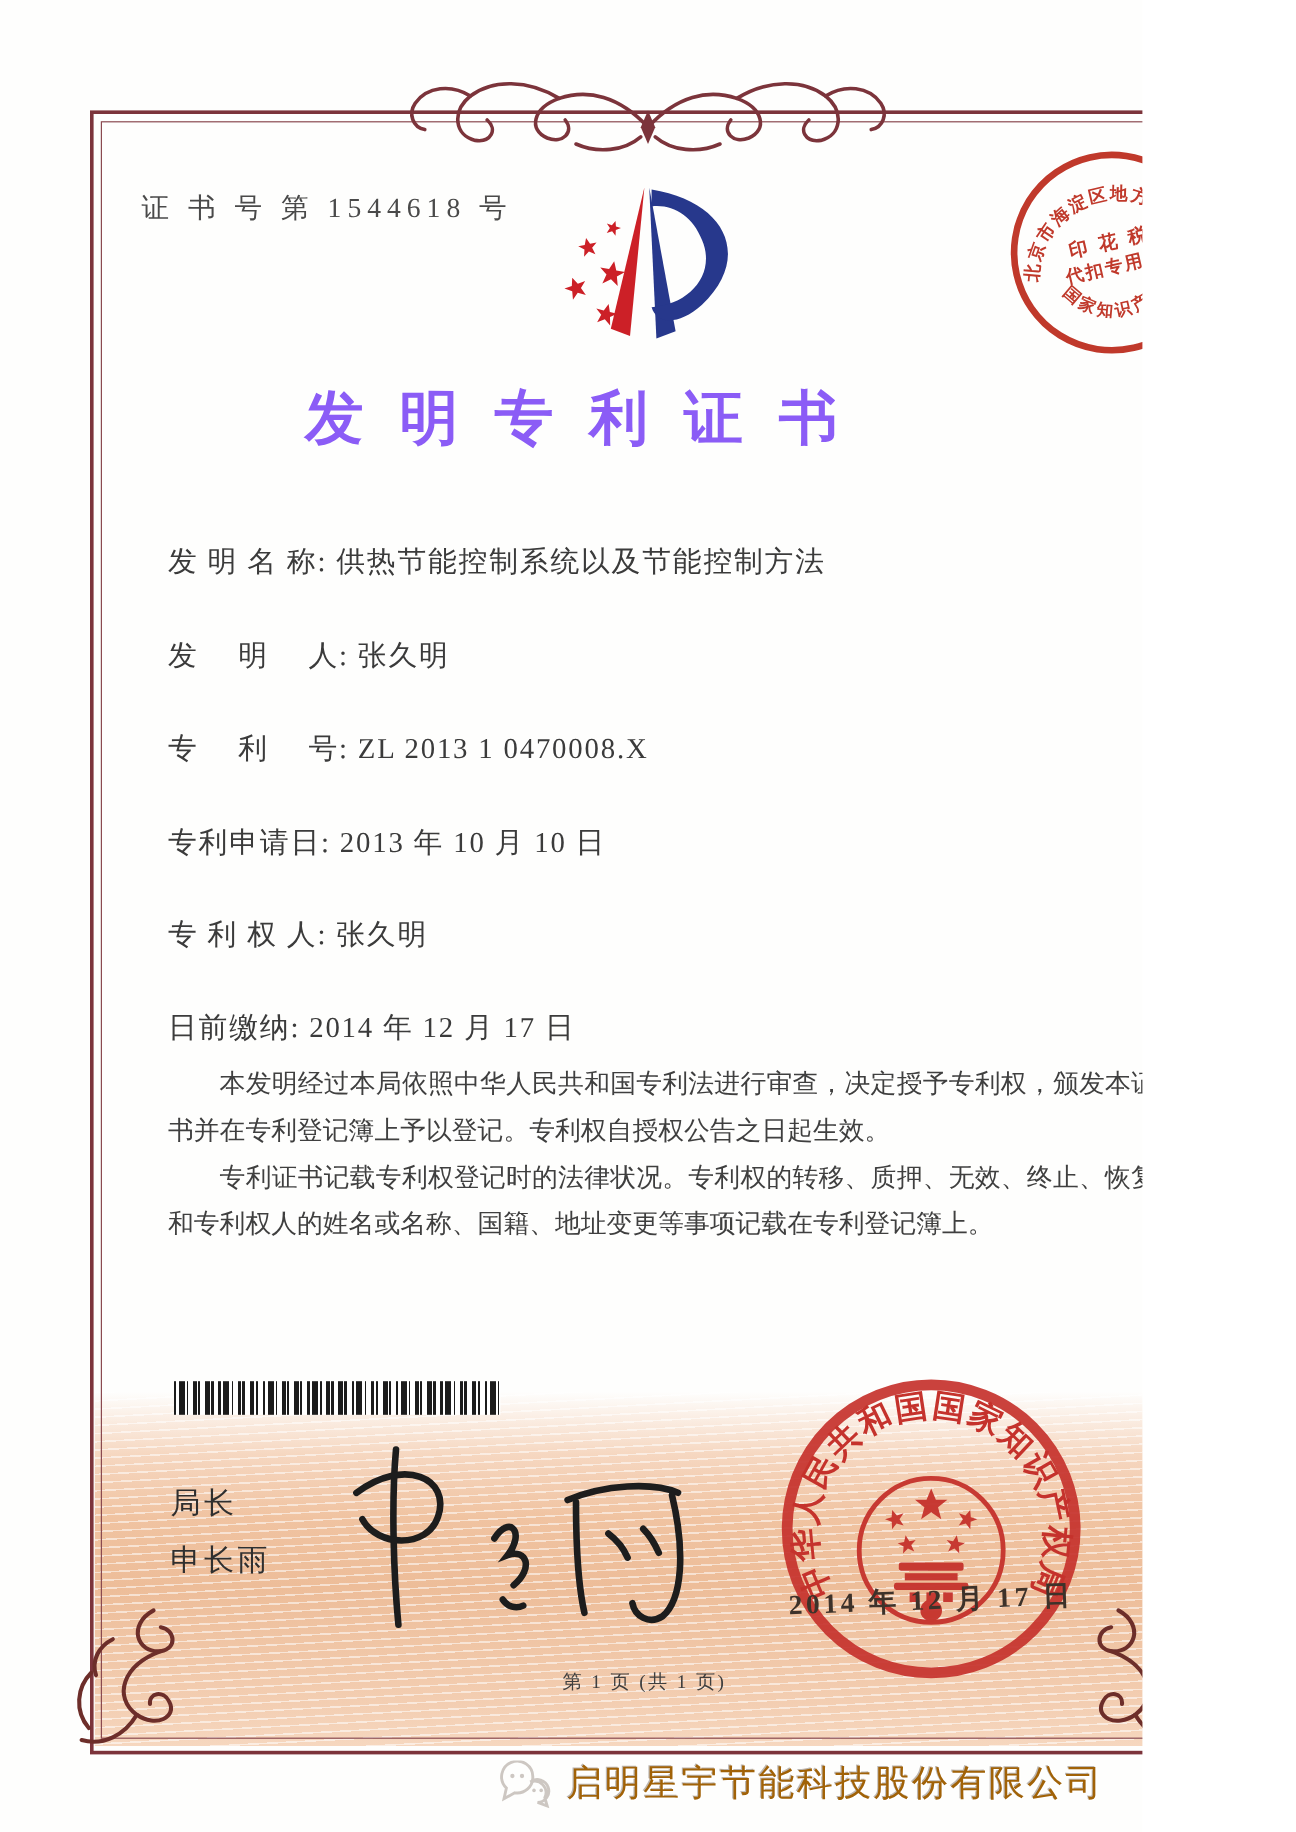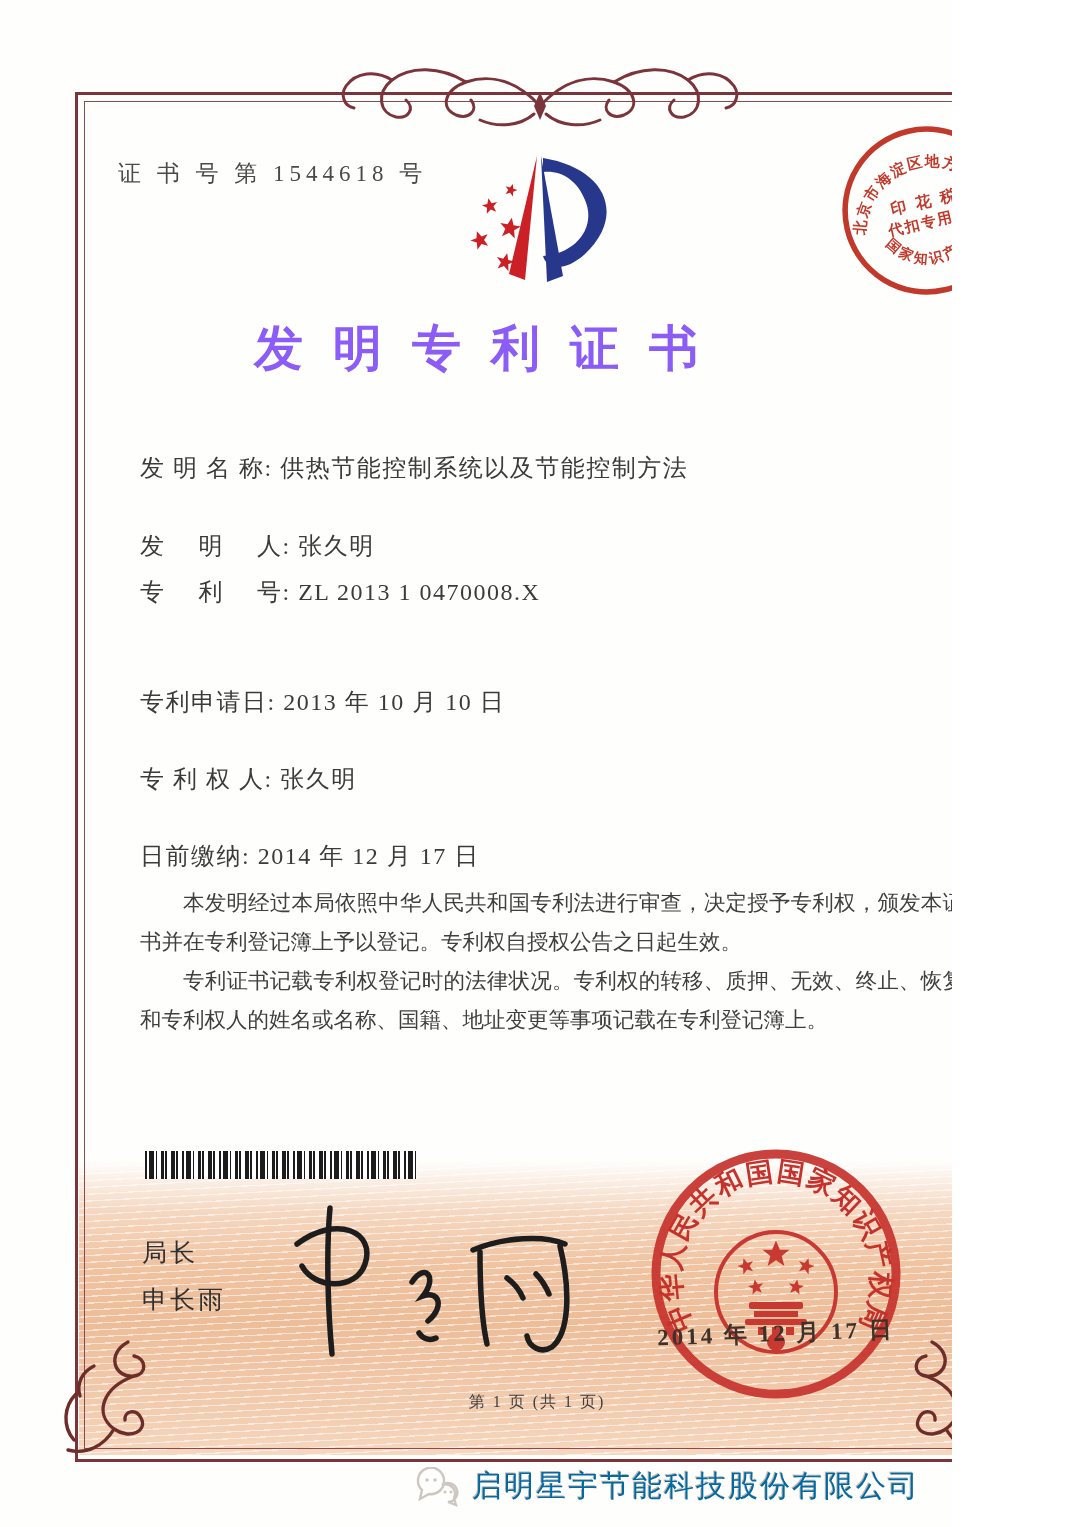--- a/index.html
+++ b/index.html
@@ -18,21 +18,21 @@
         #f0c3a1 105px, #edbd99 55%, #f3ceb2 88%, #f6d7bf 100%);}
   
   .cert-no{position:absolute;left:118px;top:158px;font-size:23px;letter-spacing:5px;color:#4a4a4a;}
   .title{position:absolute;left:0;top:316px;width:100%;text-align:center;
     font-size:49px;font-weight:bold;letter-spacing:30px;text-indent:30px;color:#8b5cf6;}
   .logo{position:absolute;left:437px;top:148px;}
   .tax-stamp{position:absolute;left:834px;top:118px;transform:rotate(-13deg);}
   
   .field{position:absolute;left:140px;font-size:24px;letter-spacing:1.5px;
     white-space:pre;color:#3b3b3b;}
-  .f0{top:452px}.f1{top:530px}.f2{top:576px}.f3{top:686px}.f4{top:763px}.f5{top:840px}
+  .f0{top:452px}.f1{top:530px}.f2{top:608px}.f3{top:686px}.f4{top:763px}.f5{top:840px}
   
   .body-text{position:absolute;left:140px;top:884px;width:824px;font-size:21.5px;
     line-height:39px;text-align:justify;color:#3f3f3f;}
   .body-text p{margin:0;text-indent:2em;}
   
   .barcode{position:absolute;left:145px;top:1151px;width:272px;height:28px;
     background:repeating-linear-gradient(90deg,
       #1c1c1c 0 2px,#fff 2px 4px,#1c1c1c 4px 9px,#fff 9px 11px,#1c1c1c 11px 12px,
       #fff 12px 16px,#1c1c1c 16px 19px,#fff 19px 20px,#1c1c1c 20px 22px,#fff 22px 26px,
       #1c1c1c 26px 30px,#fff 30px 31px,#1c1c1c 31px 33px,#fff 33px 37px);}
@@ -43,21 +43,21 @@
     font-family:"Liberation Sans","DejaVu Sans",sans-serif;}
   .signature{position:absolute;left:252px;top:1192px;}
   
   .seal{position:absolute;left:646px;top:1144px;}
   .seal-date{position:absolute;left:646px;top:1318px;width:260px;text-align:center;
     font-size:23px;letter-spacing:3px;color:#3d322a;transform:rotate(-2deg);font-weight:bold;}
   
   .page-no{position:absolute;left:75px;top:1392px;width:924px;text-align:center;
     font-size:16px;letter-spacing:2px;color:#3f3f3f;}
   .watermark{position:absolute;right:32px;top:1466px;display:flex;align-items:center;gap:10px;
-    color:#0369a1;font-size:30px;letter-spacing:2px;
+    color:#a16207;font-size:30px;letter-spacing:2px;
     font-family:"Liberation Sans","DejaVu Sans",sans-serif;
     text-shadow:1px 1px 0 #ffffff, -1px -1px 0 #bdb7b2;}
   .ornament-top{position:absolute;left:330px;top:62px;}
   .corner-bl{position:absolute;left:42px;top:1336px;}
   .corner-br{position:absolute;left:898px;top:1336px;transform:scaleX(-1);}
   svg text{font-family:"Liberation Serif","DejaVu Serif",serif;}
 </style>
 </head>
 <body>
 

